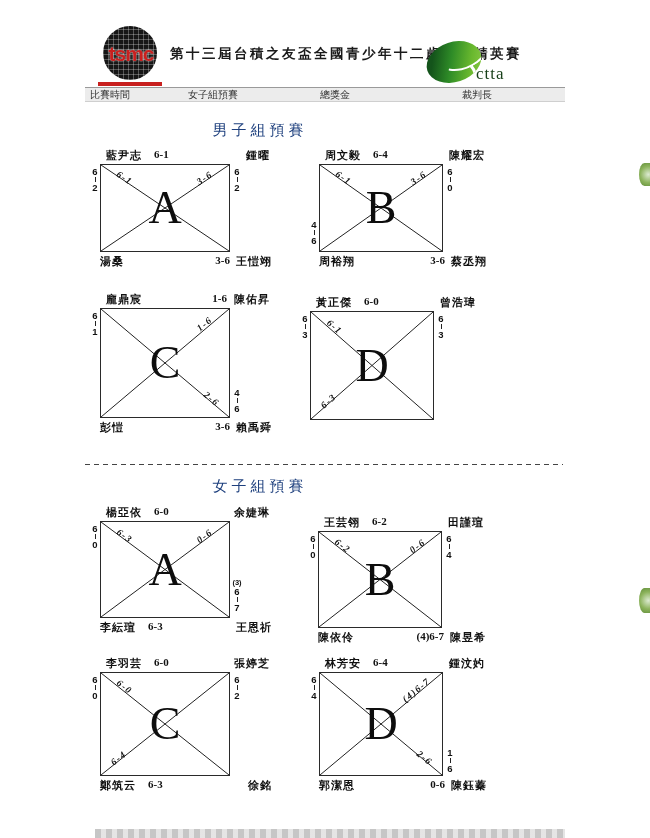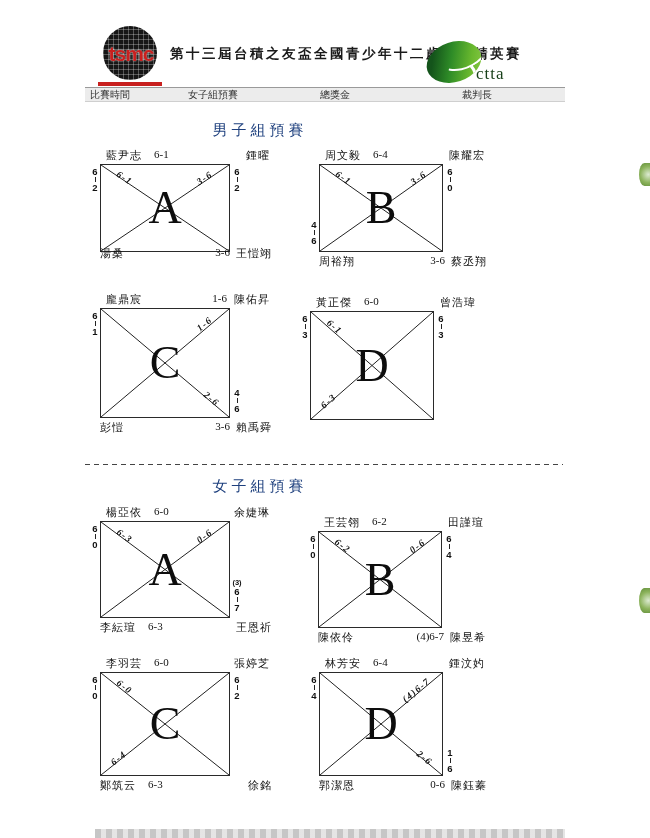--- a/index.html
+++ b/index.html
@@ -46,21 +46,21 @@
   .divider{position:absolute;left:85px;top:464px;width:478px;height:1px;
          background:repeating-linear-gradient(90deg,#444 0 5px,transparent 5px 9px);}
 
   
   .bracket{position:absolute;}
   .box{position:absolute;left:0;top:16px;border:1px solid #2a2a2a;}
   .xsvg{position:absolute;left:0;top:0;width:100%;height:100%;display:block;}
   .xsvg line{stroke:#222;stroke-width:1;vector-effect:non-scaling-stroke;}
   .letter{position:absolute;left:0;top:0;right:0;bottom:0;display:flex;align-items:center;
          justify-content:center;font-size:46px;line-height:1;color:#0d0d0d;}
-  .crow{position:absolute;left:0;right:0;height:14px;font-size:11px;font-weight:normal;}
+  .crow{position:absolute;left:0;right:0;height:14px;font-size:11px;font-weight:bold;}
   .crow.top{top:0;}
   .nm{letter-spacing:1px;white-space:nowrap;}
   .sc{white-space:nowrap;}
   .tl{position:absolute;left:6px;top:0;display:flex;gap:12px;}
   .trw{position:absolute;right:2px;top:0;display:flex;gap:7px;}
   .blw{position:absolute;left:0;top:0;display:flex;gap:12px;}
   .brw{position:absolute;right:0;top:0;display:flex;gap:6px;}
   .diag{position:absolute;font-style:italic;font-size:9.5px;font-weight:bold;
         letter-spacing:1.5px;white-space:nowrap;}
   .diag.tl{left:12%;top:9%;transform:rotate(var(--ang));}
@@ -133,21 +133,21 @@
         <span>6</span>
         <span class="vd"></span>
         <span>2</span>
     </div>
     <div class="edge" style="left:131px;top:19px">
       <span class="pre"></span>
         <span>6</span>
         <span class="vd"></span>
         <span>2</span>
     </div>
-    <div class="crow" style="top:98px">
+    <div class="crow" style="top:106px">
       <span class="blw">
           <span class="nm">湯桑</span>
           <span class="sc"></span>
         </span>
       <span class="brw">
           <span class="sc">3-6</span>
           <span class="nm">王愷翊</span>
         </span>
     </div>
   </div>

